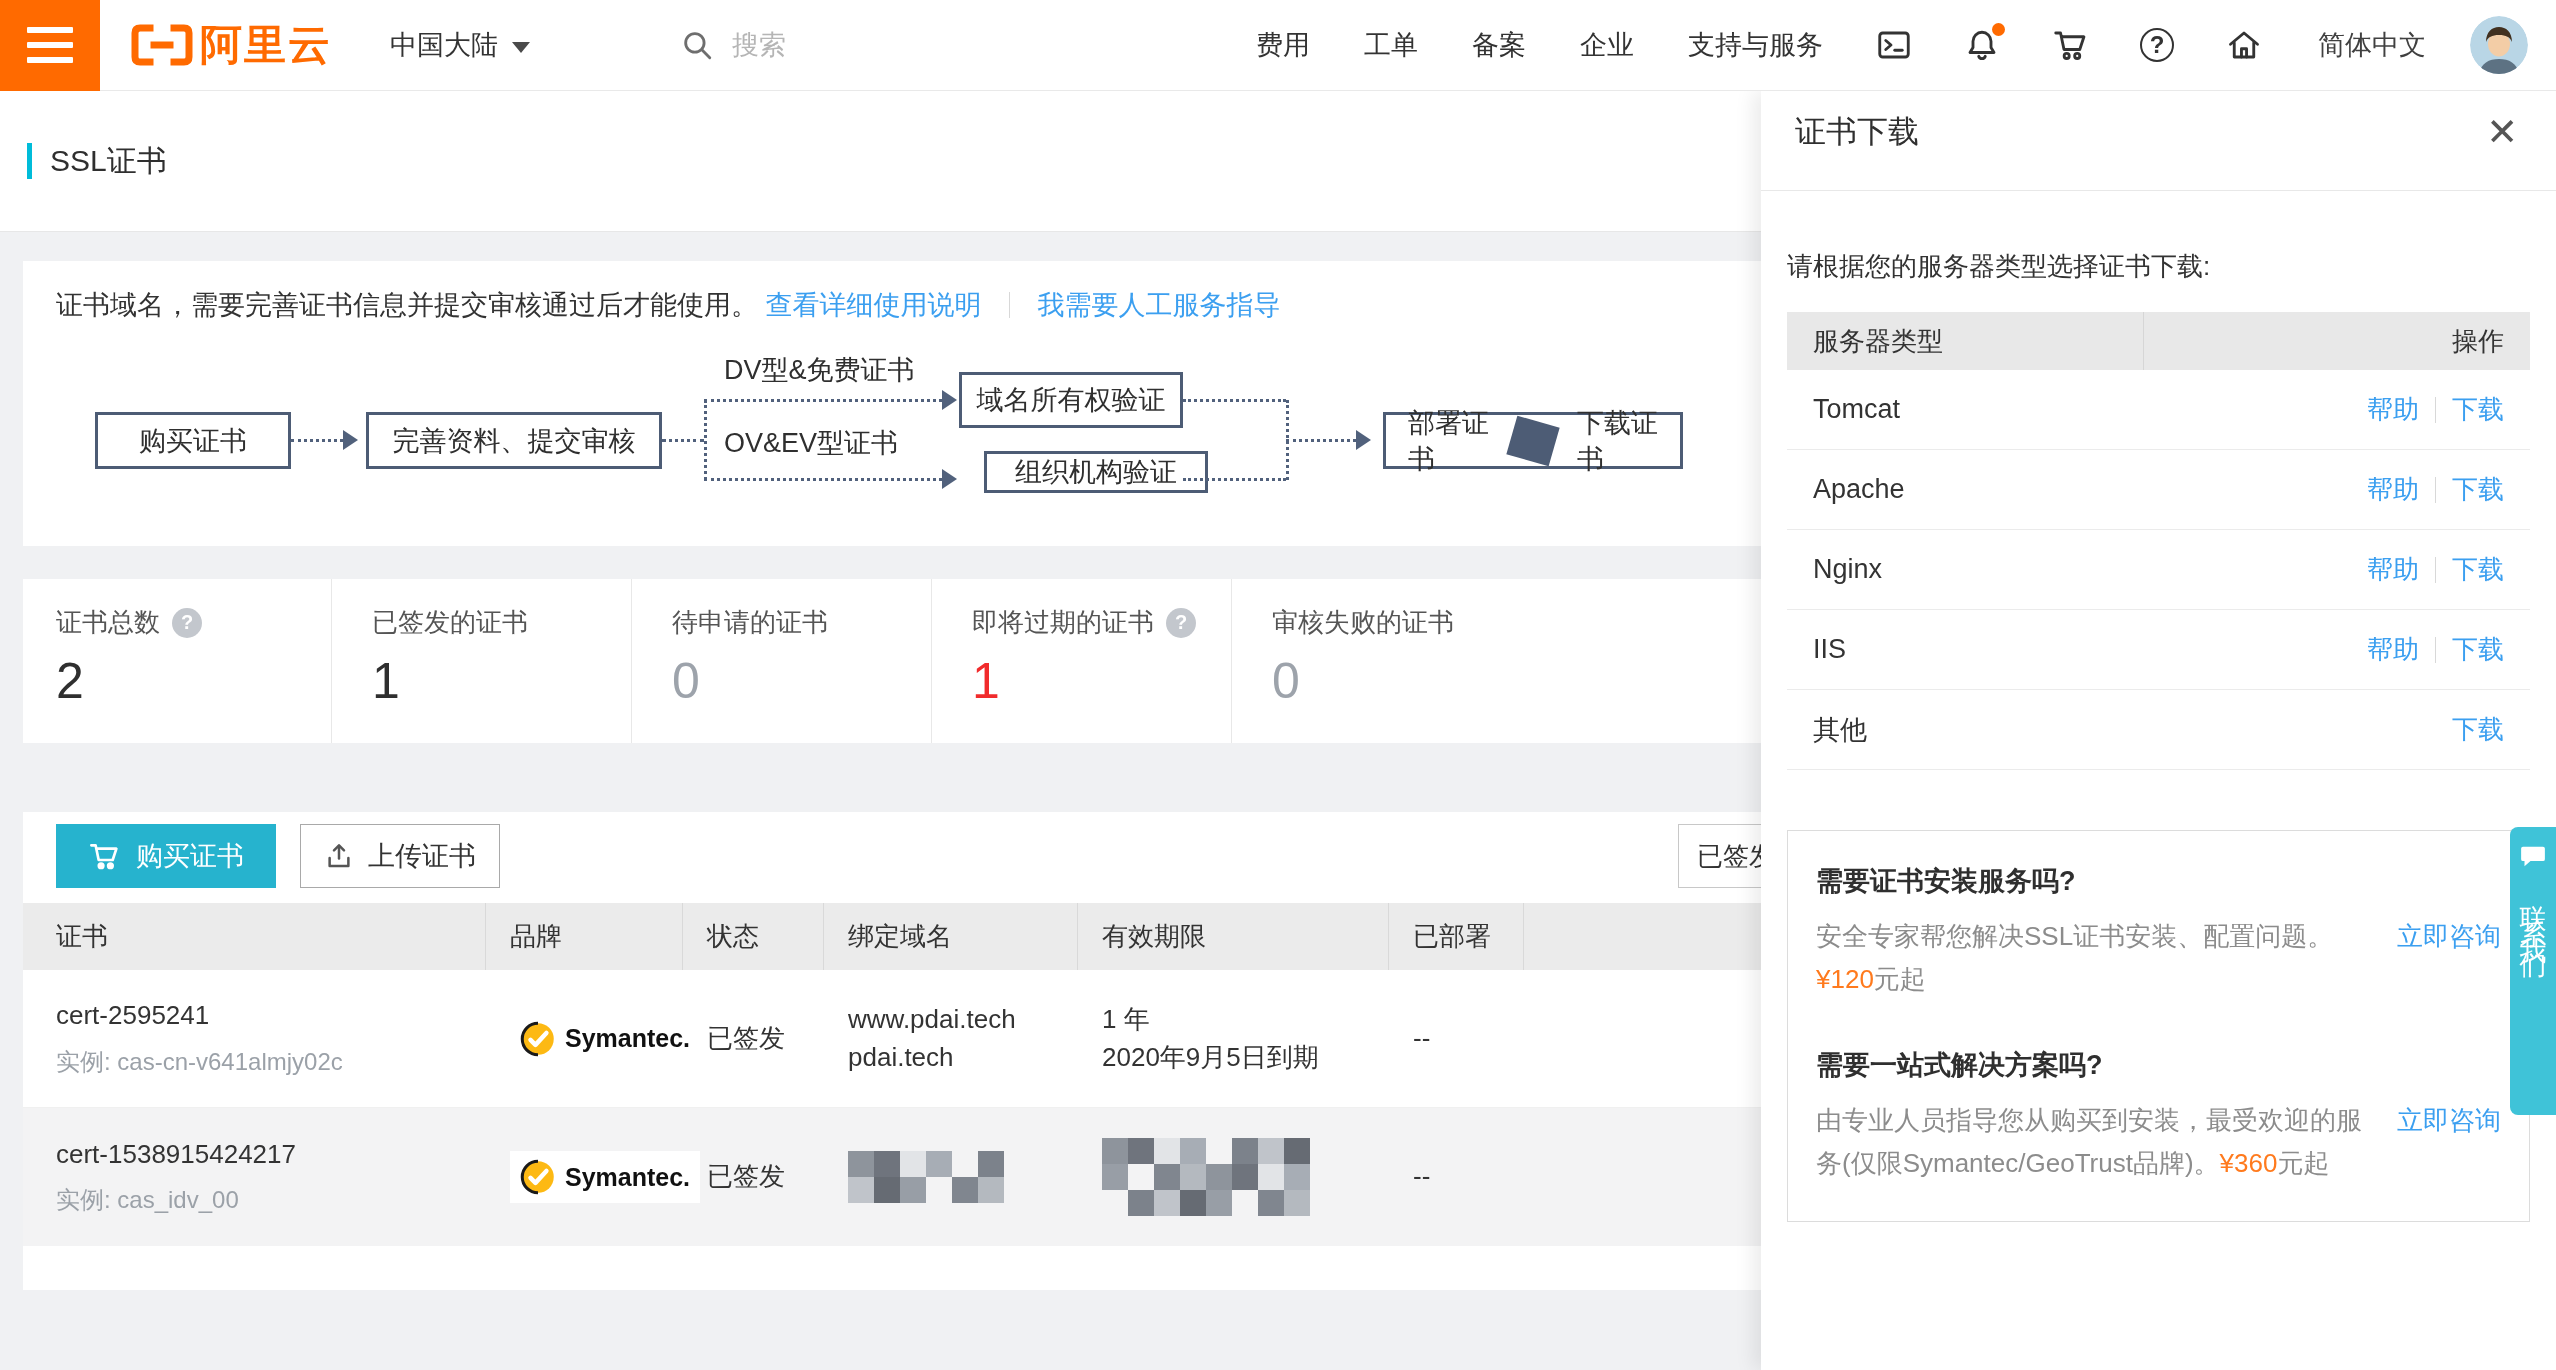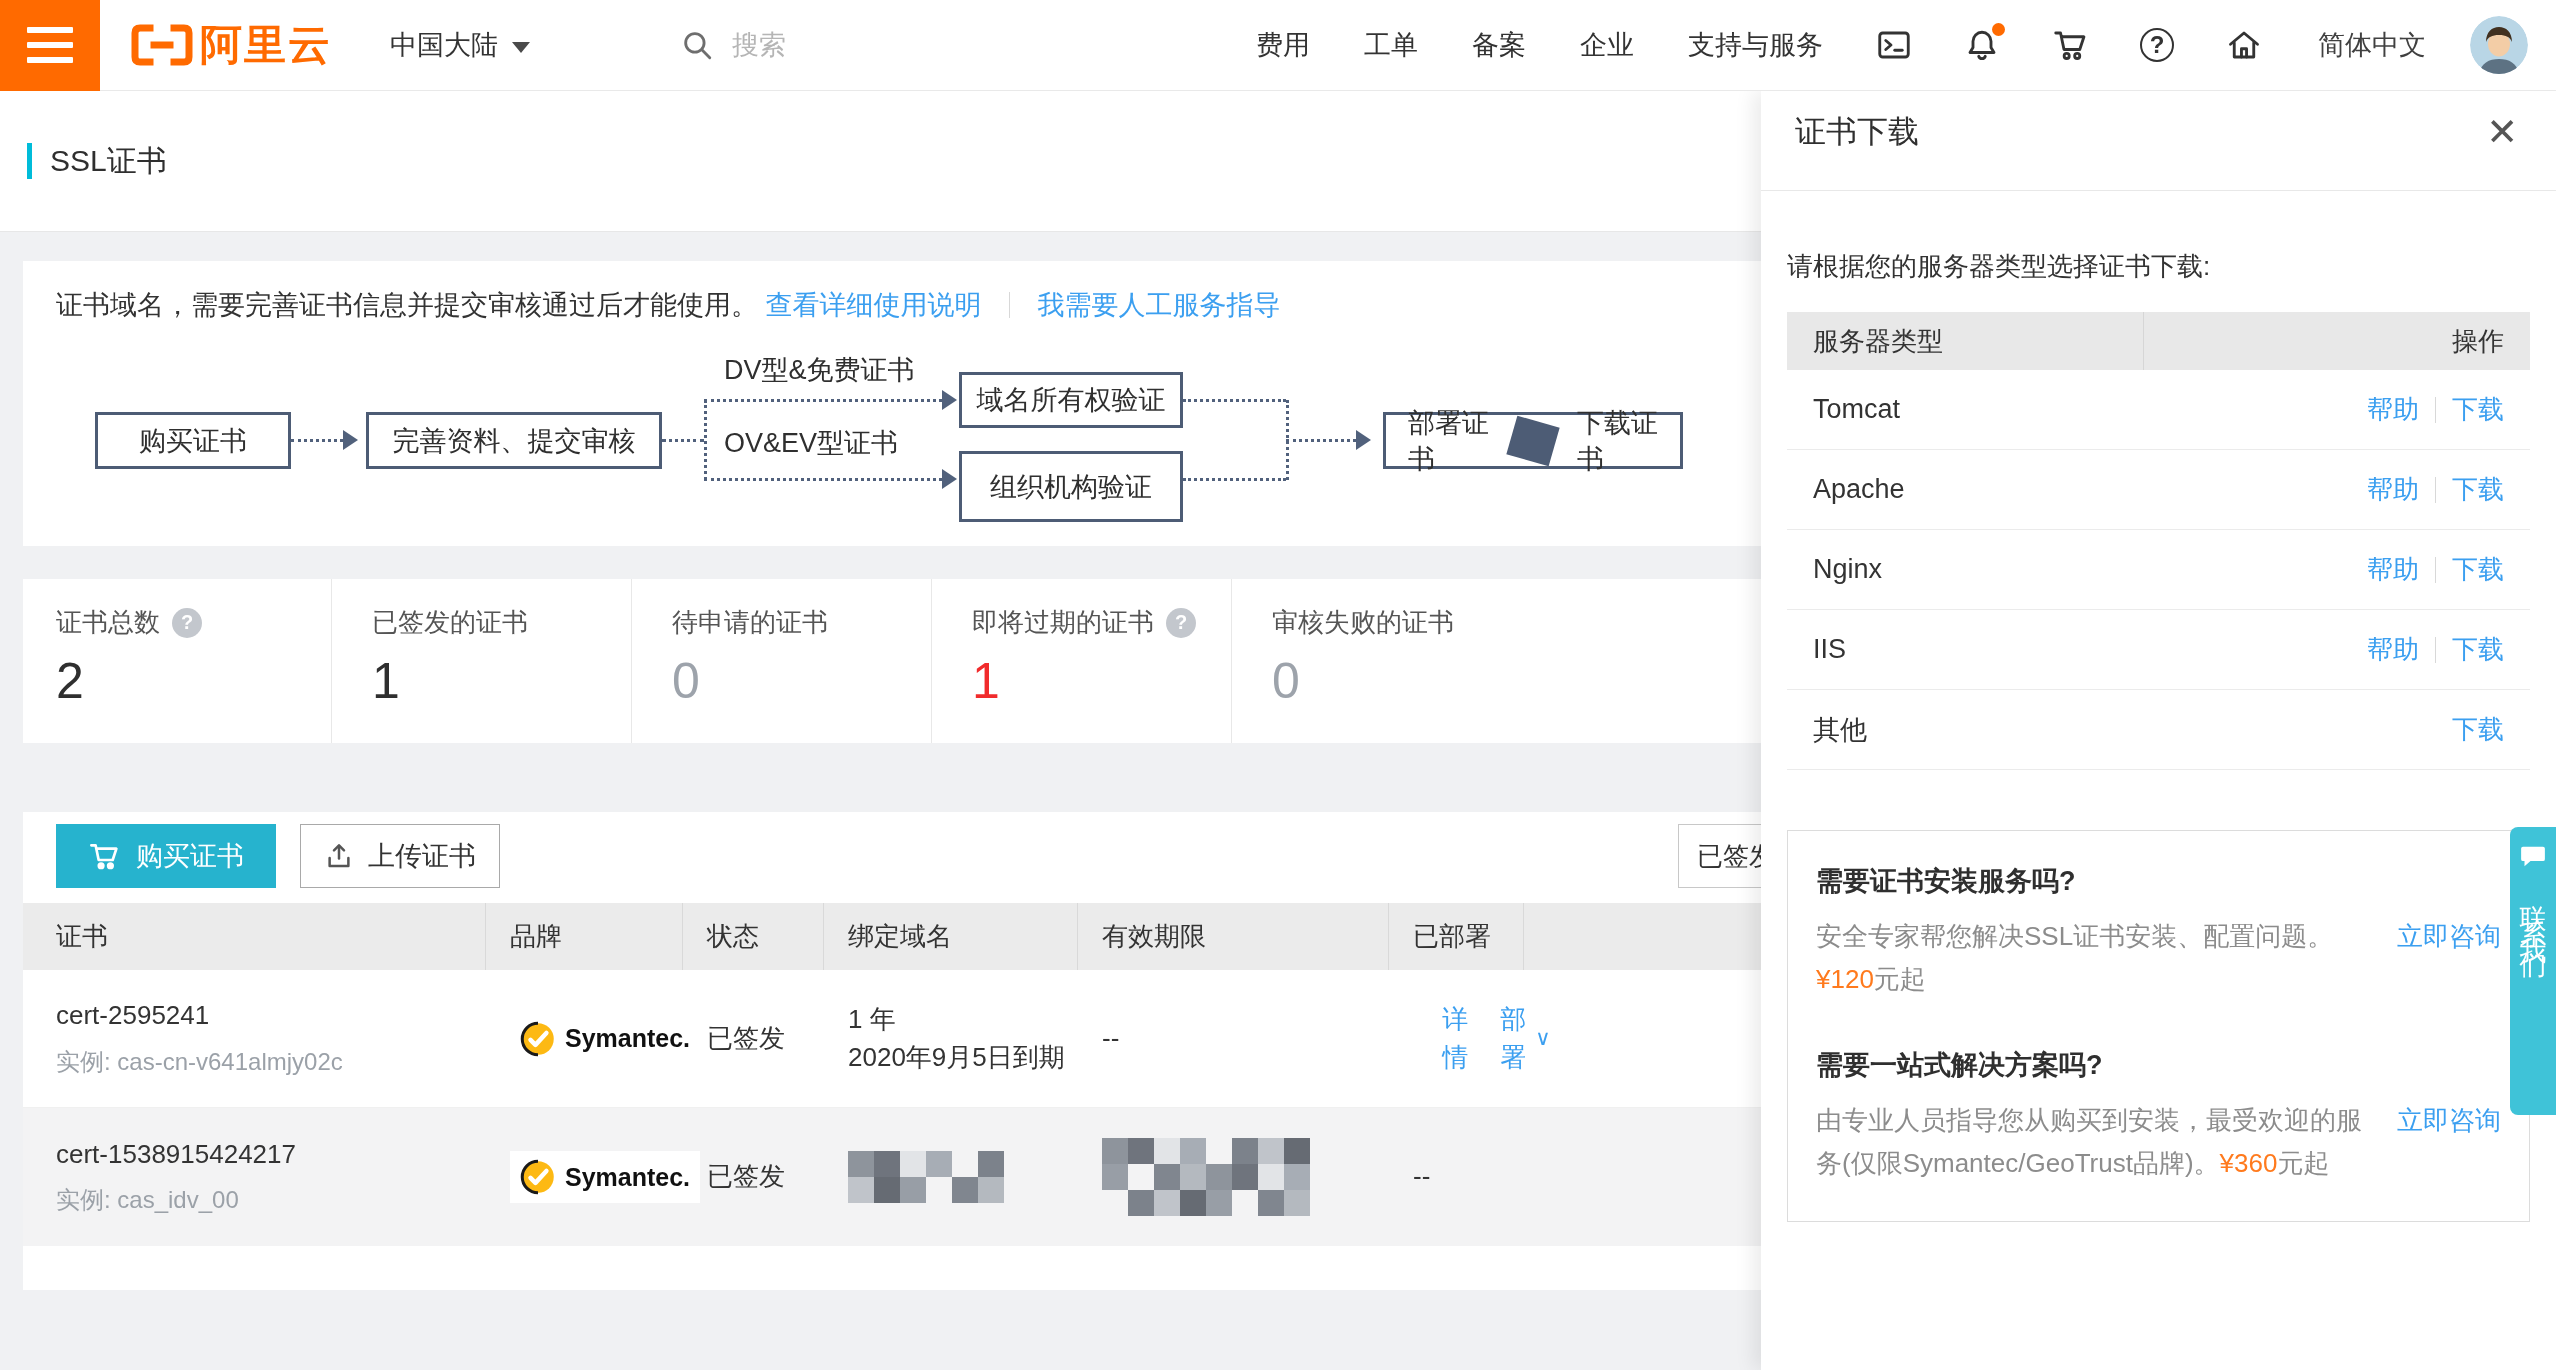--- a/index.html
+++ b/index.html
@@ -240,21 +240,21 @@
       <div class="fbox" style="left:310px;top:67px;width:296px;height:57px">完善资料、提交审核</div>
       <div class="dot-h" style="left:606px;top:94px;width:42px"></div>
       <div class="dot-v" style="left:648px;top:55px;height:80px"></div>
       <span class="flabel" style="left:668px;top:7px">DV型&amp;免费证书</span>
       <div class="dot-h" style="left:648px;top:54px;width:238px"></div>
       <span class="ahead" style="left:886px;top:45px"></span>
       <span class="flabel" style="left:668px;top:80px">OV&amp;EV型证书</span>
       <div class="dot-h" style="left:648px;top:133px;width:238px"></div>
       <span class="ahead" style="left:886px;top:124px"></span>
       <div class="fbox" style="left:903px;top:27px;width:224px;height:56px">域名所有权验证</div>
-      <div class="fbox" style="left:903px;top:106px;width:224px;height:71px">组织机构验证</div>
+      <div class="fbox" style="left:928px;top:106px;width:224px;height:42px">组织机构验证</div>
       <div class="dot-h" style="left:1127px;top:54px;width:103px"></div>
       <div class="dot-h" style="left:1127px;top:133px;width:103px"></div>
       <div class="dot-v" style="left:1230px;top:55px;height:80px"></div>
       <div class="dot-h" style="left:1230px;top:94px;width:70px"></div>
       <span class="ahead" style="left:1300px;top:85px"></span>
       <div class="fbox fbox-final" style="left:1327px;top:67px;width:300px;height:57px">
         <span>部署证书</span>
         <span class="fslash"></span>
         <span>下载证书</span>
       </div>
@@ -356,20 +356,24 @@
           <svg viewBox="0 0 24 24">
               <circle cx="12" cy="12" r="10.5" fill="#fdb913"></circle>
               <path d="M12 1.5a10.5 10.5 0 0 0 0 21" fill="none" stroke="#1a1a1a" stroke-width="2"></path>
               <path d="M7 12.6l3.3 3.3L17.6 8" stroke="#fff" stroke-width="3" fill="none" stroke-linecap="round" stroke-linejoin="round"></path>
             </svg>
           <span class="brand-name">Symantec.</span>
         </span>
       </div>
       <div class="td">已签发</div>
       <div class="td">
+        <span>www.pdai.tech</span>
+        <span>pdai.tech</span>
+      </div>
+      <div class="td">
         <span>1 年</span>
         <span>2020年9月5日到期</span>
       </div>
       <div class="td">--</div>
       <div class="td td-actions">
         <a class="link">详情</a>
         <span class="link-sep"></span>
         <a class="link">部署</a>
         <span class="deploy-caret">∨</span>
       </div>

